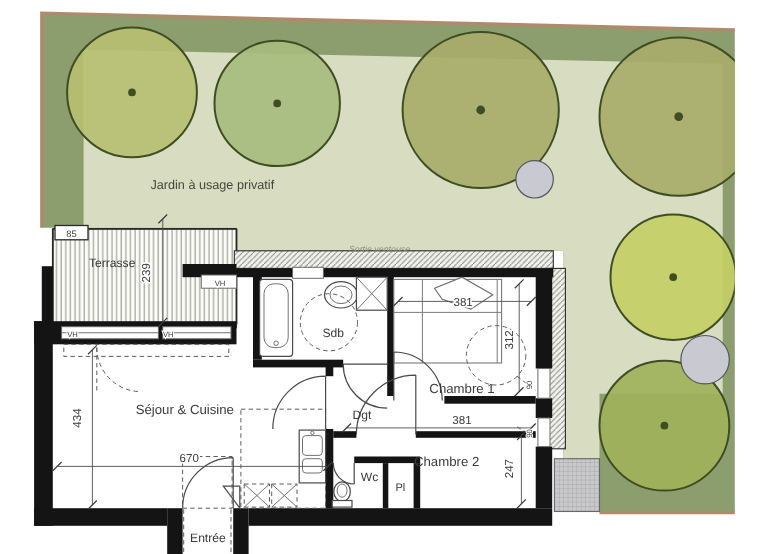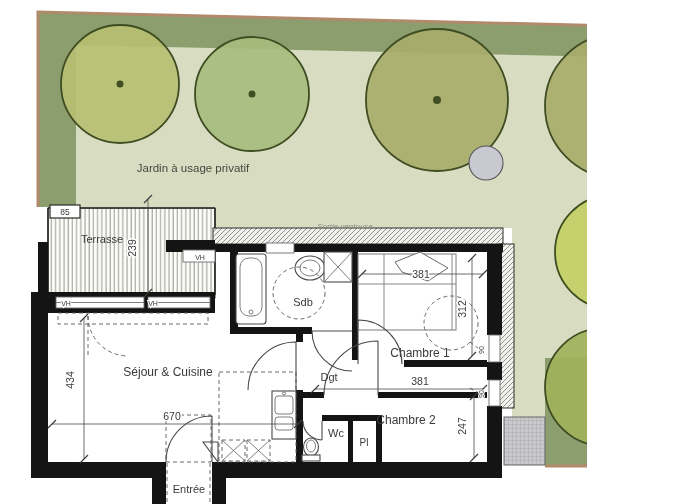--- a/index.html
+++ b/index.html
@@ -1,16 +1,16 @@
 <!DOCTYPE html>
 <html style="--garden-dark: #8c9e6d; --garden-light: #d8dcc0; --tree-olive: #a8ad6b; --tree-yellow: #b6bf72; --tree-green: #a7bc7f; --tree-green2: #9fb25b; --tree-bright: #c4cf66; --tree-outline: #3f4d22; --gray-circle: #c9c9d2; --edge-brown: #b08a6a; --wall-black: #141414; --paving-gray: #c4c4c8;"><head>
 <meta charset="utf-8">
 <style>
   html,body{margin:0;padding:0;background:#ffffff;}
-  #stage{width:587px;height:504px;position:relative;background:#ffffff;overflow:hidden;}
+  #stage{width:668px;height:504px;position:relative;background:#ffffff;overflow:hidden;}
   svg text{font-family:"Liberation Sans", sans-serif; fill:#3a3a3a;}
   .room{font-size:12px;}
   .room-s{font-size:11px;}
   .room-xs{font-size:10px;}
   .garden-lbl{font-size:11.5px; fill:#474740;}
   .dim{font-size:10.5px; paint-order:stroke; stroke:#ffffff; stroke-width:3px; stroke-linejoin:round;}
   .tiny{font-size:7px; paint-order:stroke; stroke:#ffffff; stroke-width:2px;}
   .small8{font-size:8.5px;}
   .vent{font-size:8px; font-style:italic; fill:#8e8e86; stroke:none;}
   .f-garden-dark{fill:var(--garden-dark);}

